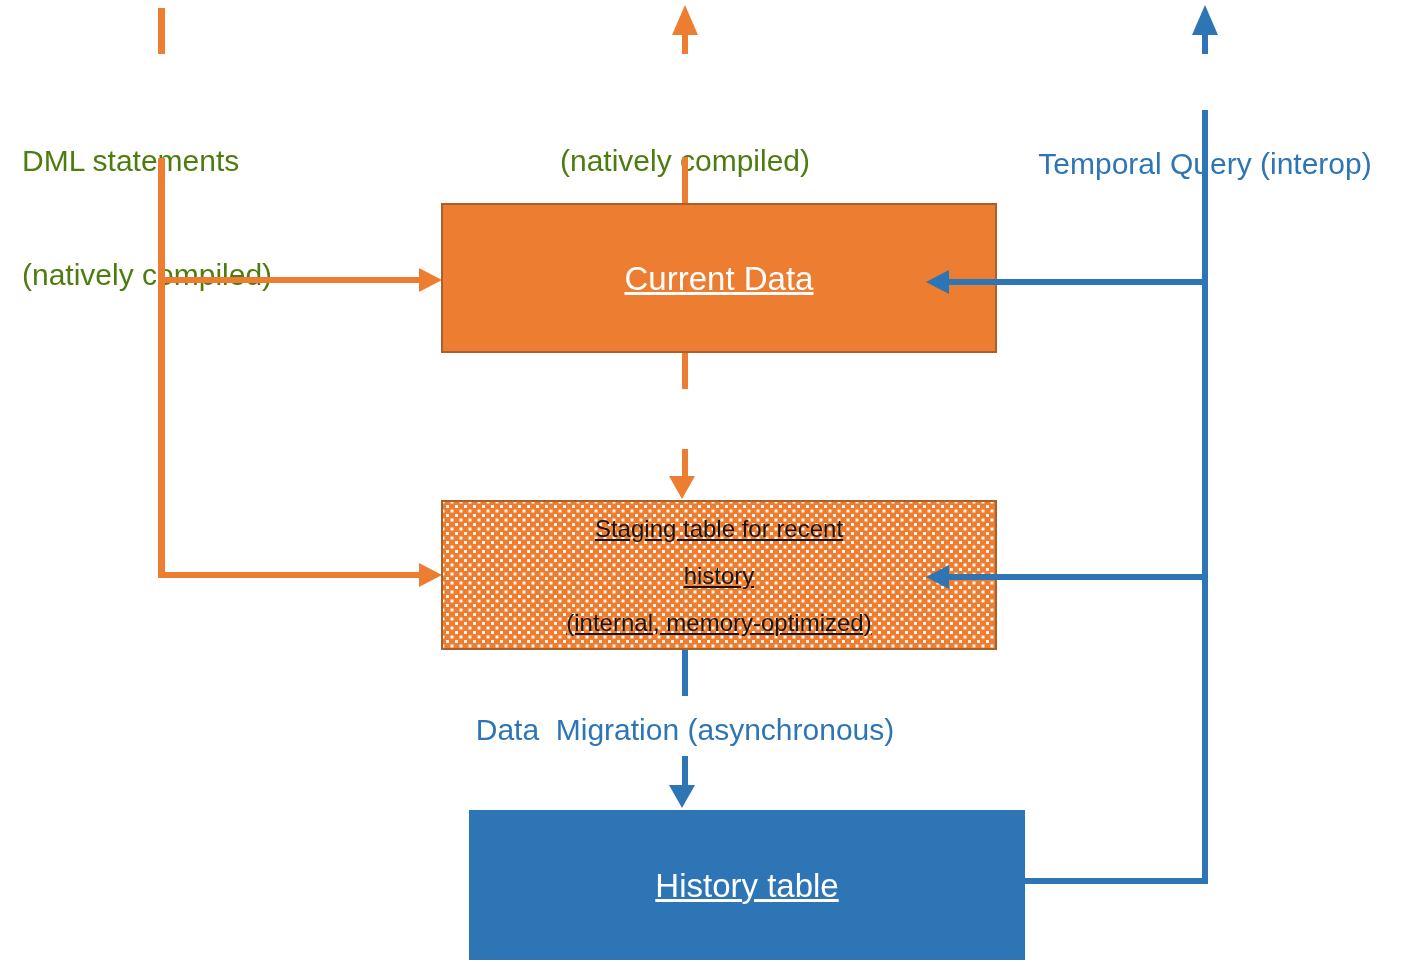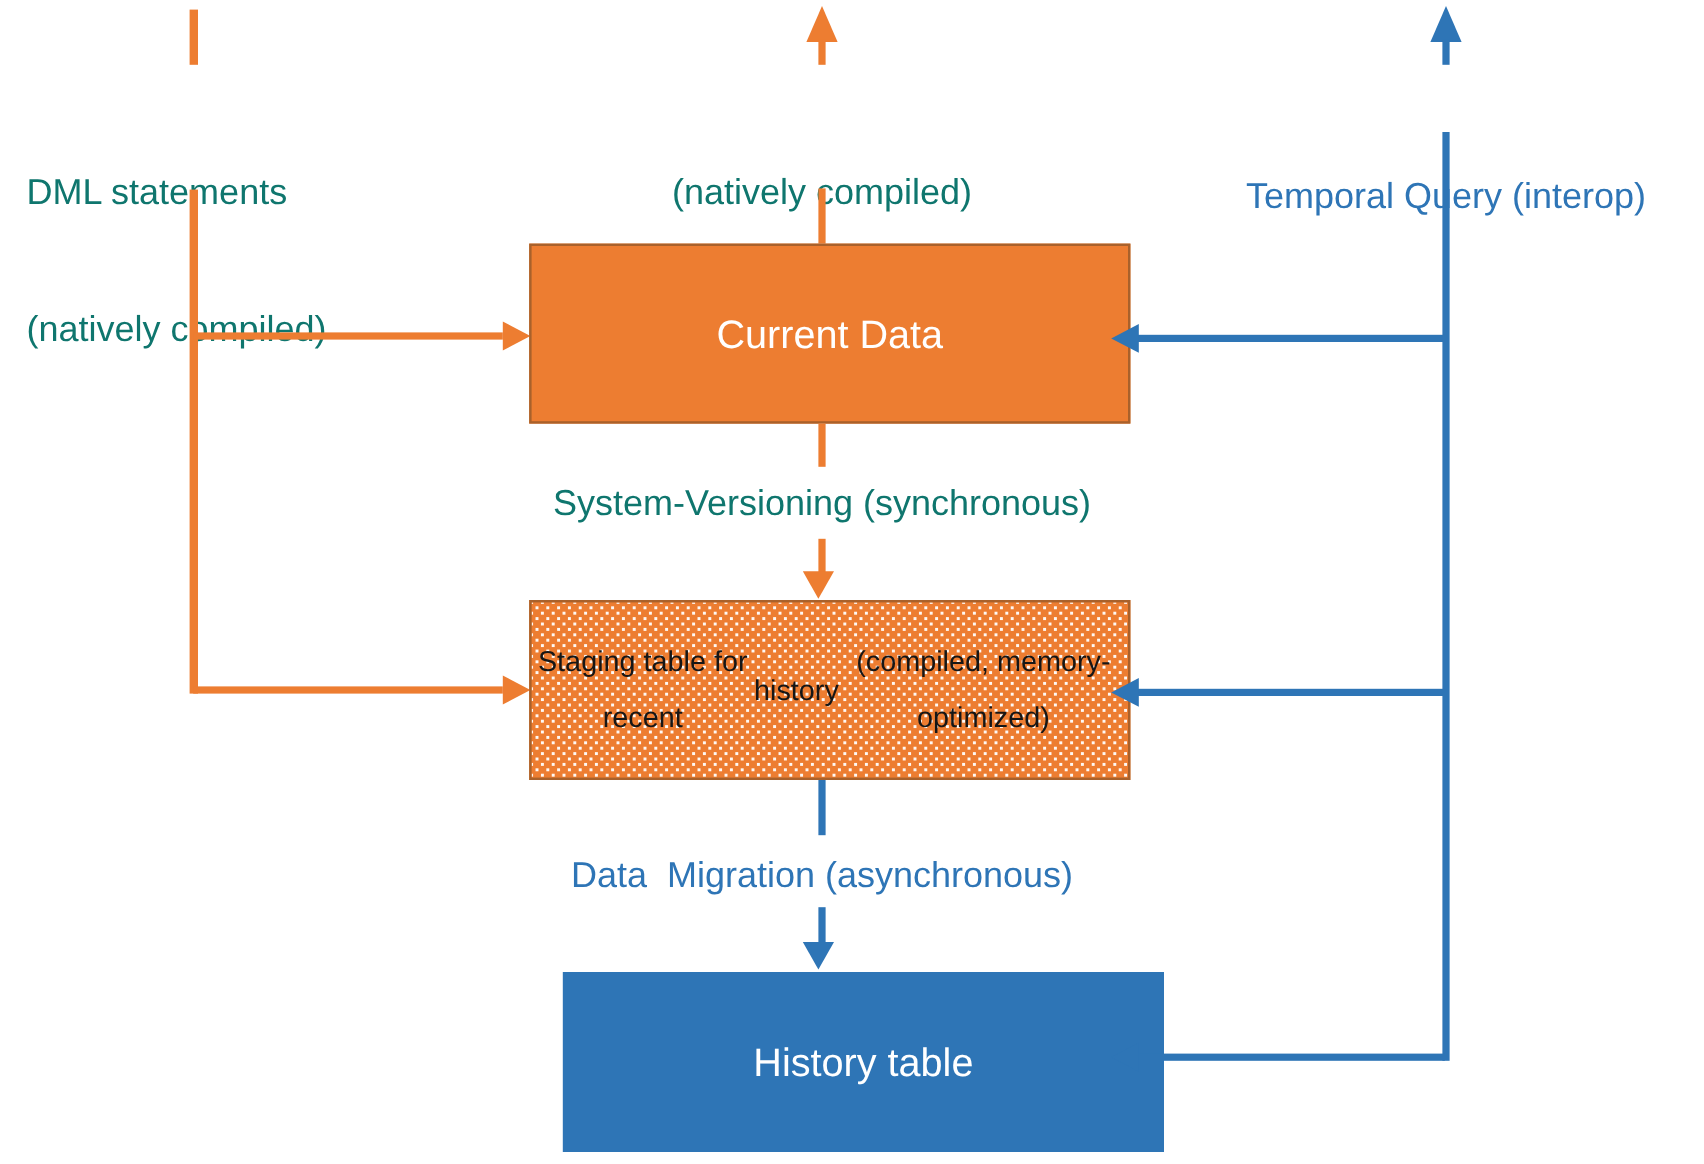--- a/index.html
+++ b/index.html
@@ -21,36 +21,37 @@
   .ah { width: 0; height: 0; }
   .ah-right-o { border-left: 23px solid #ED7D31; border-top: 12px solid transparent; border-bottom: 12px solid transparent; }
   .ah-left-b  { border-right: 23px solid #2E75B6; border-top: 12px solid transparent; border-bottom: 12px solid transparent; }
   .ah-up-o    { border-bottom: 30px solid #ED7D31; border-left: 13px solid transparent; border-right: 13px solid transparent; }
   .ah-up-b    { border-bottom: 30px solid #2E75B6; border-left: 13px solid transparent; border-right: 13px solid transparent; }
   .ah-down-o  { border-top: 23px solid #ED7D31; border-left: 13px solid transparent; border-right: 13px solid transparent; }
   .ah-down-b  { border-top: 23px solid #2E75B6; border-left: 13px solid transparent; border-right: 13px solid transparent; }
 
   
   .lbl { font-size: 30px; line-height: 38px; white-space: pre; }
-  .lbl-orange { color: #0f766e; }
+  .lbl-orange { color: #4d7c0f; }
   .lbl-blue   { color: #2E75B6; }
   .lbl span { display: block; }
   .t-center { text-align: center; }
   .t-left { text-align: left; }
 
   
   .node {
     left: 441px;
-    width: 501px;
+    width: 556px;
     display: flex;
-    flex-direction: row;
+    flex-direction: column;
     justify-content: center;
     align-items: center;
     text-align: center;
     box-sizing: border-box;
+    text-decoration: underline;
   }
   .node span { display: block; }
   .box-current {
     top: 203px; height: 150px;
     background: #ED7D31;
     border: 2px solid #A9612B;
     color: #ffffff;
     font-size: 33px; line-height: 47px;
   }
   .box-staging {
@@ -127,28 +128,27 @@
   <div class="abs lbl lbl-orange t-center lbl-cq">
     <span>(natively compiled)</span>
   </div>
   <div class="abs oline l-c-1"></div>
 
   <div class="abs node box-current">
     <span>Current Data</span>
   </div>
 
   <div class="abs oline l-c-2"></div>
-  <div class="abs lbl lbl-orange t-center lbl-sv">System-Versioning (synchronous)</div>
   <div class="abs oline l-c-3"></div>
   <div class="abs ah ah-down-o ah-sv"></div>
 
   <div class="abs node box-staging">
     <span>Staging table for recent</span>
     <span>history</span>
-    <span>(compiled, memory-optimized)</span>
+    <span>(internal, memory-optimized)</span>
   </div>
 
   <div class="abs bline l-c-4"></div>
   <div class="abs lbl lbl-blue t-center lbl-dm">Data  Migration (asynchronous)</div>
   <div class="abs bline l-c-5"></div>
   <div class="abs ah ah-down-b ah-dm"></div>
 
   <div class="abs node box-history">
     <span>History table</span>
   </div>

